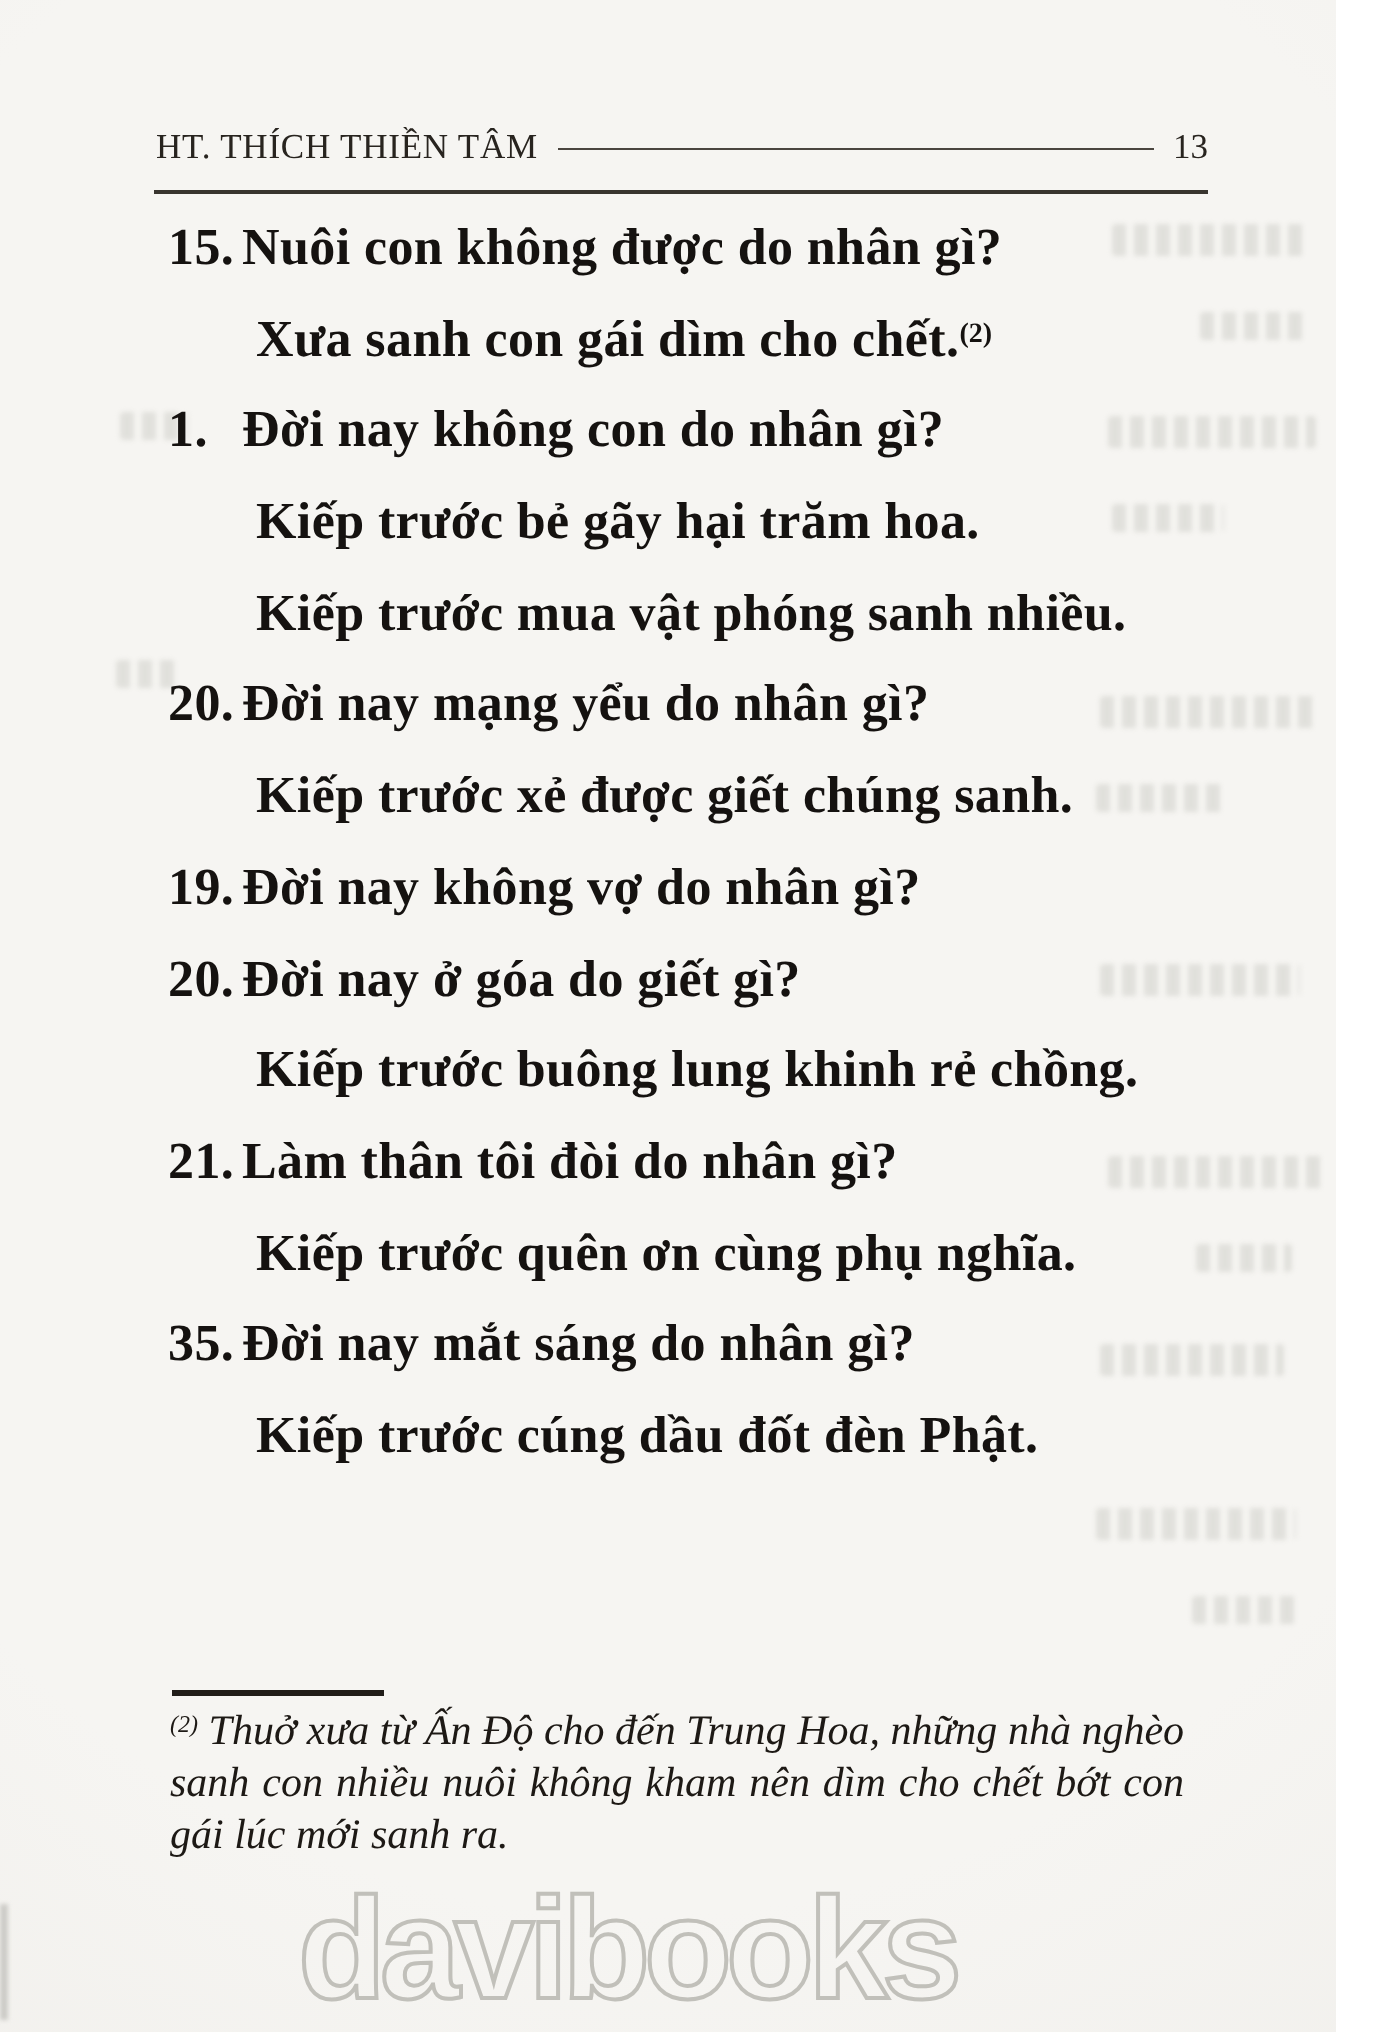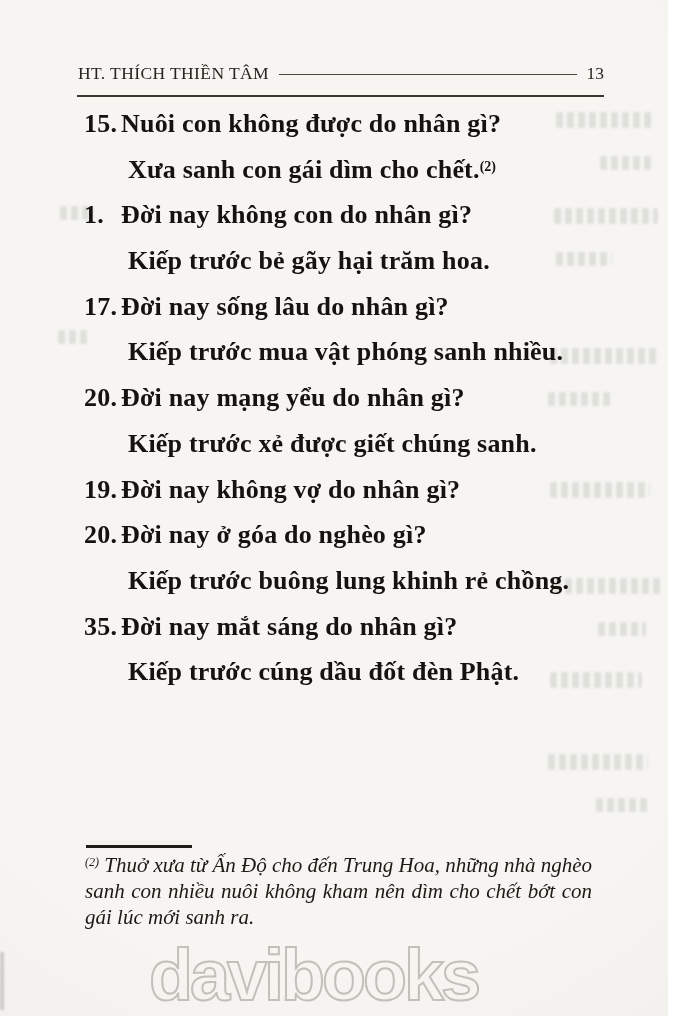--- a/index.html
+++ b/index.html
@@ -110,23 +110,20 @@
       <div class="qa">
         <div class="q-line">
           <span class="num">1.</span><span>Đời nay không con do nhân gì?</span>
         </div>
         <div class="a-line">
           <span>Kiếp trước bẻ gãy hại trăm hoa.</span><sup class="ref"></sup>
         </div>
       </div>
 
       <div class="qa">
-        <div class="q-line">
-          <span class="num">17.</span><span>Đời nay sống lâu do nhân gì?</span>
-        </div>
         <div class="a-line">
           <span>Kiếp trước mua vật phóng sanh nhiều.</span><sup class="ref"></sup>
         </div>
       </div>
 
       <div class="qa">
         <div class="q-line">
           <span class="num">20.</span><span>Đời nay mạng yểu do nhân gì?</span>
         </div>
         <div class="a-line">
@@ -135,27 +132,35 @@
       </div>
 
       <div class="qa">
         <div class="q-line">
           <span class="num">19.</span><span>Đời nay không vợ do nhân gì?</span>
         </div>
       </div>
 
       <div class="qa">
         <div class="q-line">
-          <span class="num">20.</span><span>Đời nay ở góa do nghèo gì?</span>
+          <span class="num">20.</span><span>Đời nay ở góa do giết gì?</span>
         </div>
         <div class="a-line">
           <span>Kiếp trước buông lung khinh rẻ chồng.</span><sup class="ref"></sup>
         </div>
       </div>
 
+      <div class="qa">
+        <div class="q-line">
+          <span class="num">21.</span><span>Làm thân tôi đòi do nhân gì?</span>
+        </div>
+        <div class="a-line">
+          <span>Kiếp trước quên ơn cùng phụ nghĩa.</span><sup class="ref"></sup>
+        </div>
+      </div>
 
       <div class="qa">
         <div class="q-line">
           <span class="num">35.</span><span>Đời nay mắt sáng do nhân gì?</span>
         </div>
         <div class="a-line">
           <span>Kiếp trước cúng dầu đốt đèn Phật.</span><sup class="ref"></sup>
         </div>
       </div>
 

